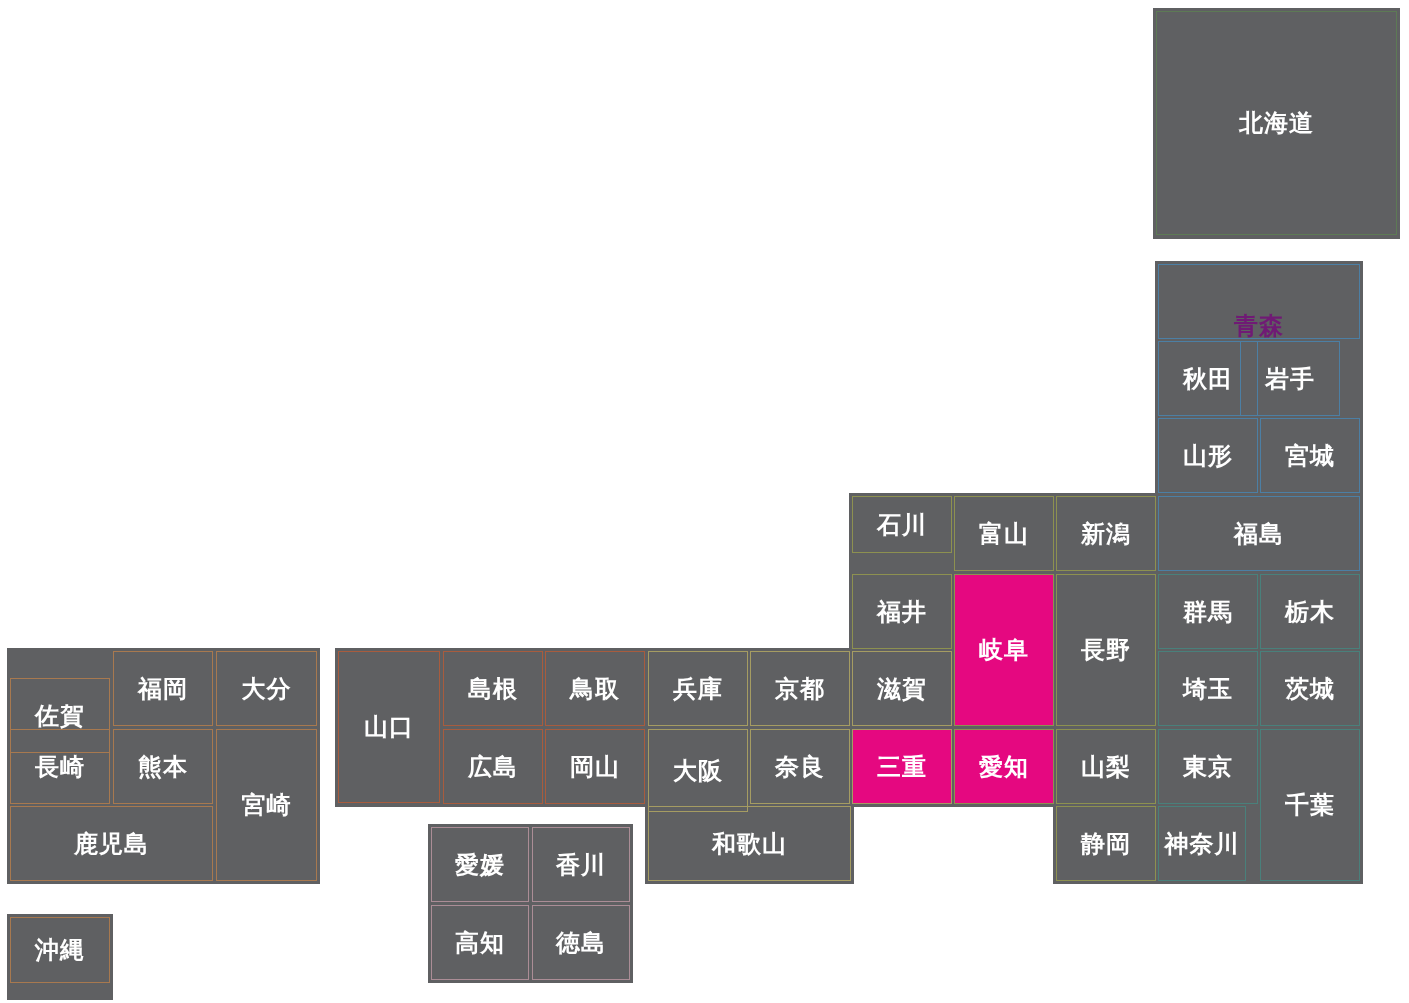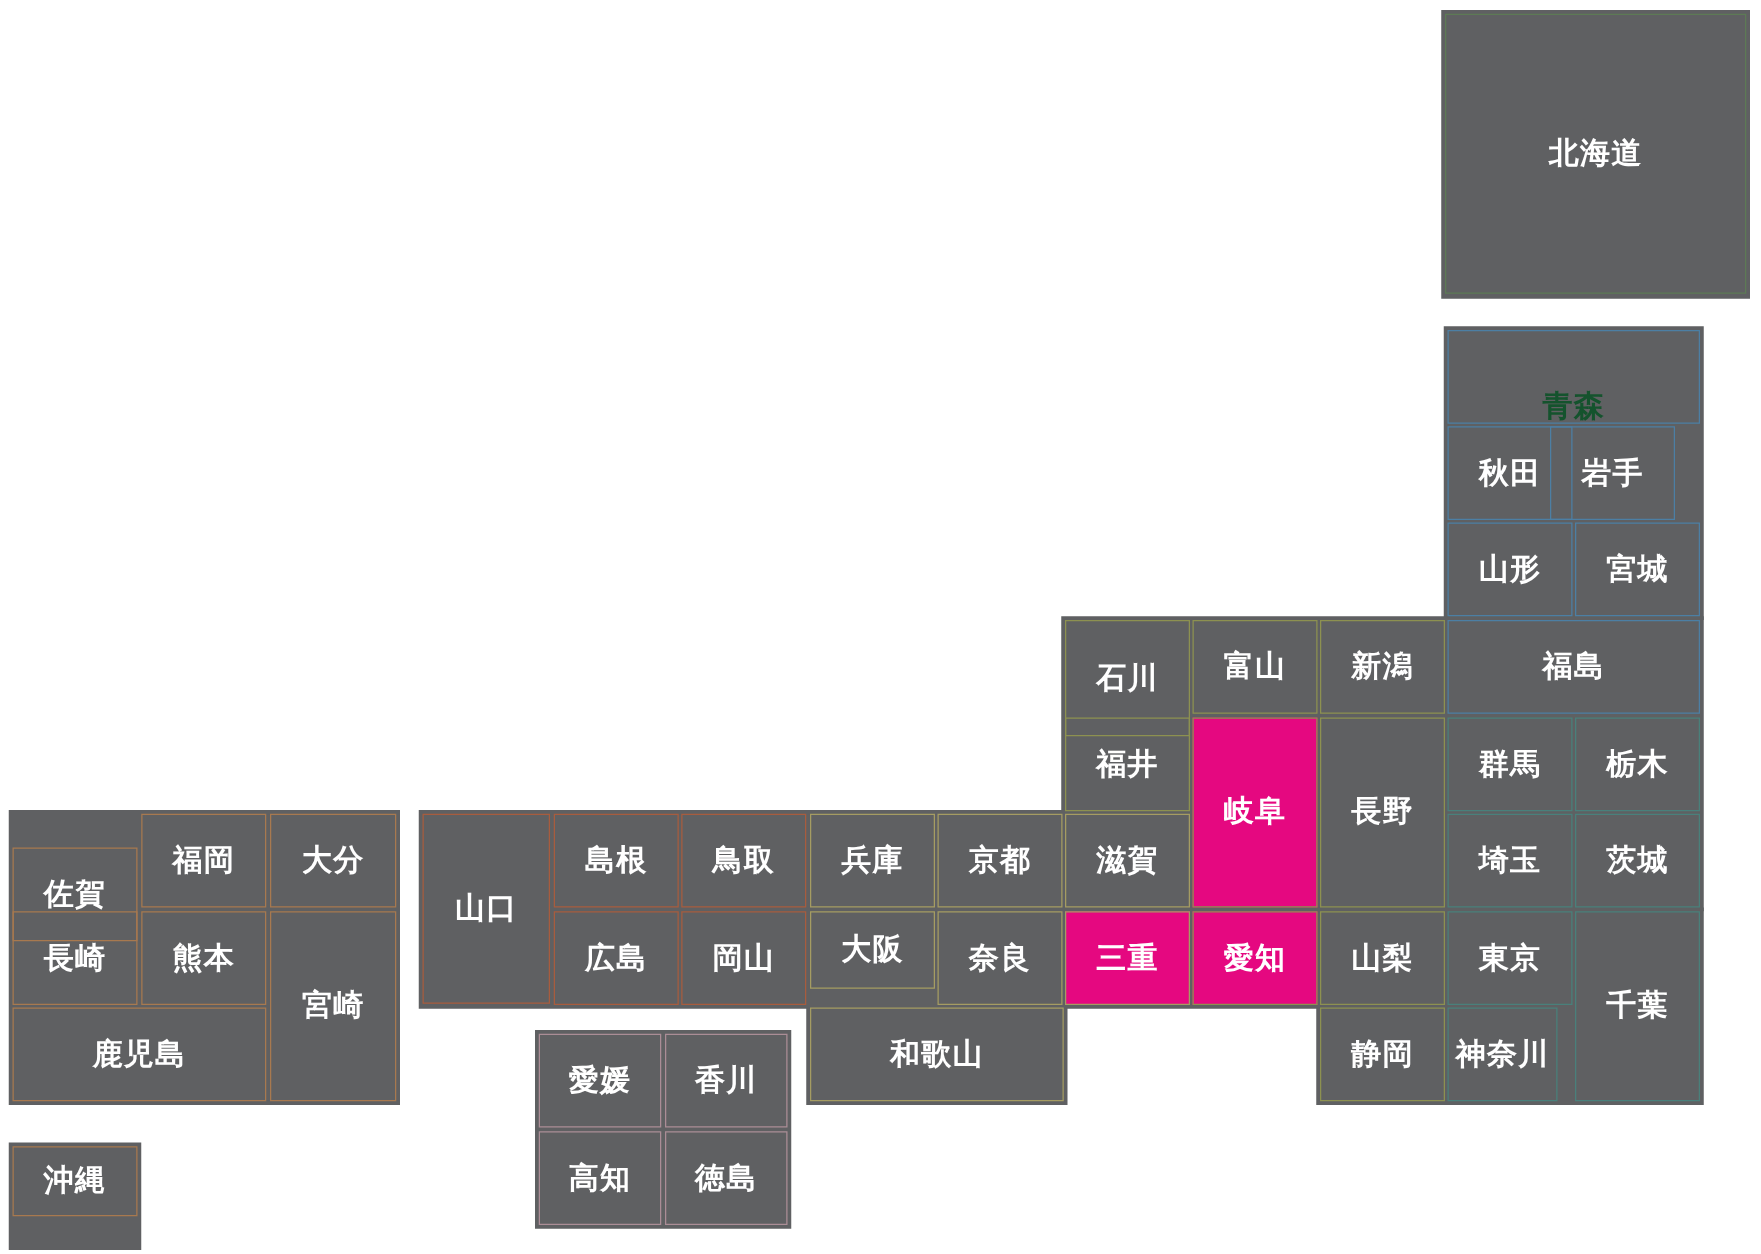--- a/index.html
+++ b/index.html
@@ -36,38 +36,38 @@
     <div class="landmass" style="left: 849px; top: 726px; width: 208px; height: 81px; background: rgb(95, 96, 98);"></div>
     <div class="landmass" style="left: 645px; top: 648px; width: 209px; height: 236px; background: rgb(95, 96, 98);"></div>
     <div class="landmass" style="left: 335px; top: 648px; width: 313px; height: 159px; background: rgb(95, 96, 98);"></div>
     <div class="landmass" style="left: 7px; top: 648px; width: 313px; height: 236px; background: rgb(95, 96, 98);"></div>
     <div class="landmass" style="left: 428px; top: 824px; width: 205px; height: 159px; background: rgb(95, 96, 98);"></div>
     <div class="landmass" style="left: 7px; top: 914px; width: 106px; height: 86px; background: rgb(95, 96, 98);"></div>
     <div class="tile" style="left: 1156px; top: 11px; width: 241px; height: 224px; border-color: rgb(93, 122, 85); background: transparent;">
       <span class="label" style="color: rgb(255, 255, 255);">北海道</span>
     </div>
     <div class="tile" style="left: 1158px; top: 264px; width: 202px; height: 75px; border-color: rgb(76, 127, 164); background: transparent;">
-      <span class="label" style="color: #14532d; margin-top: 48px;">青森</span>
+      <span class="label" style="color: #701a75; margin-top: 48px;">青森</span>
     </div>
     <div class="tile" style="left: 1158px; top: 341px; width: 100px; height: 75px; border-color: rgb(76, 127, 164); background: transparent;">
       <span class="label" style="color: rgb(255, 255, 255);">秋田</span>
     </div>
     <div class="tile" style="left: 1240px; top: 341px; width: 100px; height: 75px; border-color: rgb(76, 127, 164); background: transparent;">
       <span class="label" style="color: rgb(255, 255, 255);">岩手</span>
     </div>
     <div class="tile" style="left: 1158px; top: 418px; width: 100px; height: 75px; border-color: rgb(76, 127, 164); background: transparent;">
       <span class="label" style="color: rgb(255, 255, 255);">山形</span>
     </div>
     <div class="tile" style="left: 1260px; top: 418px; width: 100px; height: 75px; border-color: rgb(76, 127, 164); background: transparent;">
       <span class="label" style="color: rgb(255, 255, 255);">宮城</span>
     </div>
     <div class="tile" style="left: 1158px; top: 496px; width: 202px; height: 75px; border-color: rgb(76, 127, 164); background: transparent;">
       <span class="label" style="color: rgb(255, 255, 255);">福島</span>
     </div>
-    <div class="tile" style="left: 852px; top: 496px; width: 100px; height: 93px; border-color: rgb(141, 145, 80); background: transparent;">
+    <div class="tile" style="left: 852px; top: 496px; width: 100px; height: 57px; border-color: rgb(141, 145, 80); background: transparent;">
       <span class="label" style="color: rgb(255, 255, 255);">石川</span>
     </div>
     <div class="tile" style="left: 954px; top: 496px; width: 100px; height: 75px; border-color: rgb(141, 145, 80); background: transparent;">
       <span class="label" style="color: rgb(255, 255, 255);">富山</span>
     </div>
     <div class="tile" style="left: 1056px; top: 496px; width: 100px; height: 75px; border-color: rgb(141, 145, 80); background: transparent;">
       <span class="label" style="color: rgb(255, 255, 255);">新潟</span>
     </div>
     <div class="tile" style="left: 852px; top: 574px; width: 100px; height: 75px; border-color: rgb(141, 145, 80); background: transparent;">
       <span class="label" style="color: rgb(255, 255, 255);">福井</span>
@@ -113,21 +113,21 @@
     </div>
     <div class="tile" style="left: 1158px; top: 806px; width: 88px; height: 75px; border-color: rgb(73, 128, 123); background: transparent;">
       <span class="label" style="color: rgb(255, 255, 255);">神奈川</span>
     </div>
     <div class="tile" style="left: 648px; top: 651px; width: 100px; height: 75px; border-color: rgb(165, 156, 98); background: transparent;">
       <span class="label" style="color: rgb(255, 255, 255);">兵庫</span>
     </div>
     <div class="tile" style="left: 750px; top: 651px; width: 100px; height: 75px; border-color: rgb(165, 156, 98); background: transparent;">
       <span class="label" style="color: rgb(255, 255, 255);">京都</span>
     </div>
-    <div class="tile" style="left: 648px; top: 729px; width: 100px; height: 62px; border-color: rgb(165, 156, 98); background: transparent;">
+    <div class="tile" style="left: 648px; top: 729px; width: 100px; height: 83px; border-color: rgb(165, 156, 98); background: transparent;">
       <span class="label" style="color: rgb(255, 255, 255);">大阪</span>
     </div>
     <div class="tile" style="left: 750px; top: 729px; width: 100px; height: 75px; border-color: rgb(165, 156, 98); background: transparent;">
       <span class="label" style="color: rgb(255, 255, 255);">奈良</span>
     </div>
     <div class="tile" style="left: 648px; top: 806px; width: 203px; height: 75px; border-color: rgb(165, 156, 98); background: transparent;">
       <span class="label" style="color: rgb(255, 255, 255);">和歌山</span>
     </div>
     <div class="tile" style="left: 338px; top: 651px; width: 102px; height: 152px; border-color: rgb(168, 92, 62); background: transparent;">
       <span class="label" style="color: rgb(255, 255, 255);">山口</span>
@@ -170,16 +170,16 @@
     </div>
     <div class="tile" style="left: 532px; top: 827px; width: 98px; height: 75px; border-color: rgb(171, 141, 150); background: transparent;">
       <span class="label" style="color: rgb(255, 255, 255);">香川</span>
     </div>
     <div class="tile" style="left: 431px; top: 905px; width: 98px; height: 75px; border-color: rgb(171, 141, 150); background: transparent;">
       <span class="label" style="color: rgb(255, 255, 255);">高知</span>
     </div>
     <div class="tile" style="left: 532px; top: 905px; width: 98px; height: 75px; border-color: rgb(171, 141, 150); background: transparent;">
       <span class="label" style="color: rgb(255, 255, 255);">徳島</span>
     </div>
-    <div class="tile" style="left: 10px; top: 917px; width: 100px; height: 56px; border-color: rgb(168, 121, 79); background: transparent;">
+    <div class="tile" style="left: 10px; top: 917px; width: 100px; height: 66px; border-color: rgb(168, 121, 79); background: transparent;">
       <span class="label" style="color: rgb(255, 255, 255);">沖縄</span>
     </div>
   </div>
 
 </body></html>

